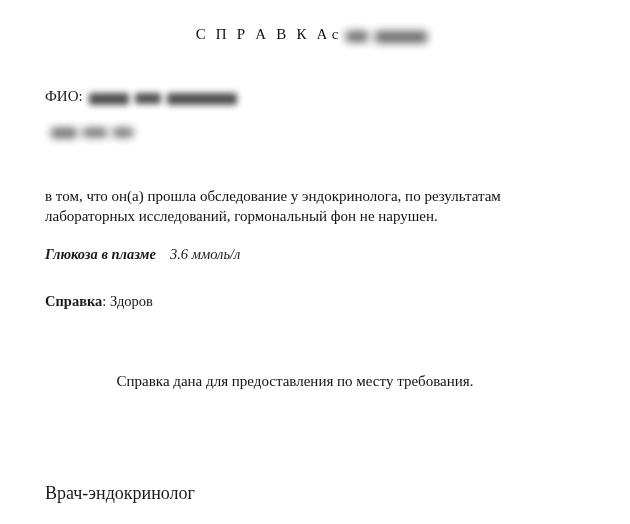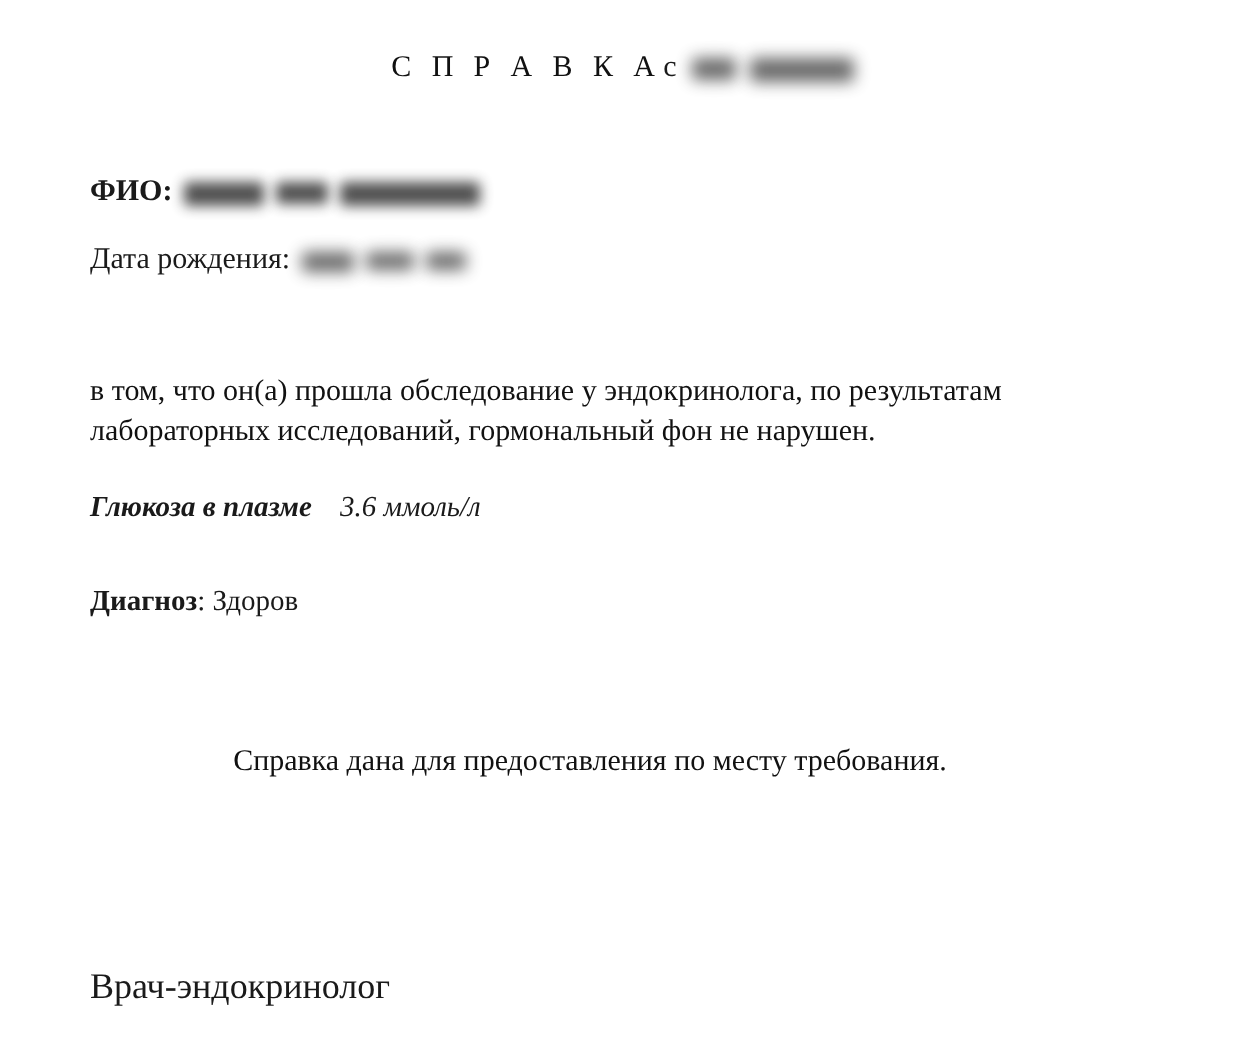--- a/index.html
+++ b/index.html
@@ -75,21 +75,21 @@
   .field-label {
     font-size: 15px;
   }
   .field .redact-group {
     display: inline-block;
     vertical-align: middle;
     margin-left: 6px;
   }
   .field .redact-group .redact { margin-right: 6px; }
 
-  #fio-line { top: 88px; font-weight: bold; }
+  #fio-line { top: 88px; }
   #dob-line { top: 122px; }
 
   
   .para {
     position: absolute;
     left: 45px;
     width: 500px;
     font-size: 15px;
     line-height: 20px;
     color: #111;
@@ -128,32 +128,32 @@
     </span>
   </div>
 
   <div class="field" id="fio-line">
     <span class="field-label">ФИО:</span><span class="redact-group">
       <span class="redact" style="width:40px;height:12px;"></span><span class="redact" style="width:26px;height:11px;"></span><span class="redact" style="width:70px;height:12px;"></span>
     </span>
   </div>
 
   <div class="field" id="dob-line">
-    <span class="field-label">Дата рождения:</span><span class="redact-group">
+    <span class="redact-group">
       <span class="redact soft" style="width:26px;height:10px;"></span><span class="redact soft" style="width:24px;height:9px;"></span><span class="redact soft" style="width:20px;height:9px;"></span>
     </span>
   </div>
 
   <div class="para" id="body-para">в том, что он(а) прошла обследование у эндокринолога, по результатам лабораторных исследований, гормональный фон не нарушен.</div>
 
   <div class="kv" id="glucose-line">
     <b>Глюкоза в плазме</b><span class="value">3.6 ммоль/л</span>
   </div>
 
   <div class="kv" id="diagnosis-line">
-    <b>Диагноз</b><span>:</span> <span>Здоров</span>
+    <b>Справка</b><span>:</span> <span>Здоров</span>
   </div>
 
   <div class="para" id="statement-para">Справка дана для предоставления по месту требования.</div>
 
   <div id="signature-line">Врач-эндокринолог</div>
 
 </div>
 
 </body></html>

